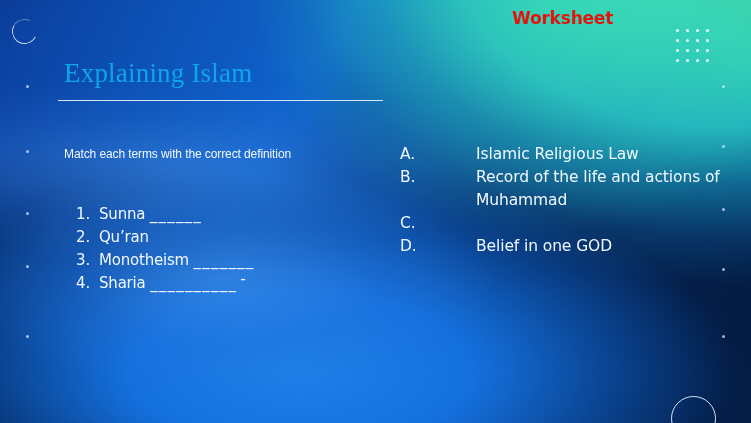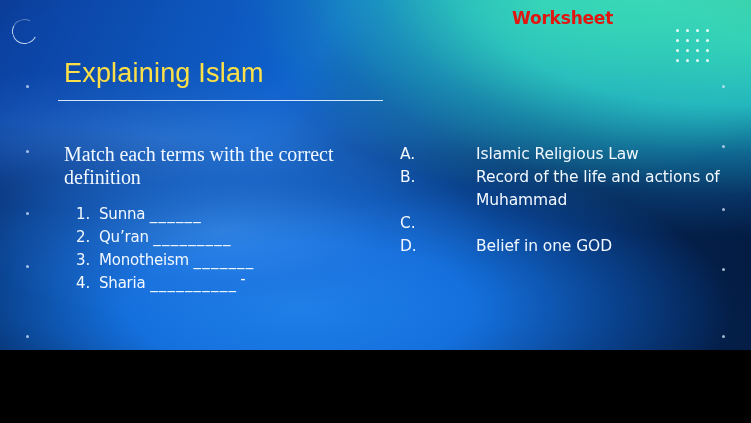--- a/index.html
+++ b/index.html
@@ -3,21 +3,21 @@
 <meta charset="utf-8">
 <style>
   html, body {
     margin: 0;
     padding: 0;
     background: #000;
   }
   #slide {
     position: relative;
     width: 751px;
-    height: 350px;
+    height: 423px;
     overflow: hidden;
     font-family: "Liberation Sans", sans-serif;
     background: #0a2a6b;
   }
 
   
   .bg-layer {
     position: absolute;
     inset: 0;
     pointer-events: none;
@@ -127,44 +127,44 @@
     font-weight: bold;
     letter-spacing: -0.2px;
     color: #e2150f;
   }
 
   
   .title {
     position: absolute;
     left: 64px;
     top: 58px;
-    font-family: Liberation Sans, sans-serif;
+    font-family: Liberation Serif, serif;
     font-size: 27px;
     font-weight: 400;
-    color: #fde047;
+    color: #0ea5e9;
     letter-spacing: 0.2px;
     white-space: nowrap;
   }
   .title-rule {
     position: absolute;
     left: 58px;
     top: 100px;
     width: 325px;
     height: 1.3px;
     background: rgba(232,243,255,0.92);
   }
 
   
   .prompt {
     position: absolute;
     left: 64px;
     top: 143px;
     width: 290px;
-    font-family: Liberation Serif, serif;
-    font-size: 20px;
+    font-family: Liberation Sans, sans-serif;
+    font-size: 12px;
     line-height: 23px;
     color: #f2f8ff;
     letter-spacing: -0.1px;
   }
   .numlist {
     position: absolute;
     left: 64px;
     top: 205px;
     width: 320px;
     margin: 0;
@@ -281,21 +281,20 @@
 
   <ol class="numlist" id="numlist">
       <li>
         <span class="num">1.</span>
         <span class="term">Sunna </span>
         <span class="blanks">______</span>
       </li>
       <li>
         <span class="num">2.</span>
         <span class="term">Qu’ran </span>
-        <span class="blanks">_________</span>
       </li>
       <li>
         <span class="num">3.</span>
         <span class="term">Monotheism </span>
         <span class="blanks">_______</span>
       </li>
       <li>
         <span class="num">4.</span>
         <span class="term">Sharia </span>
         <span class="blanks">__________</span>

